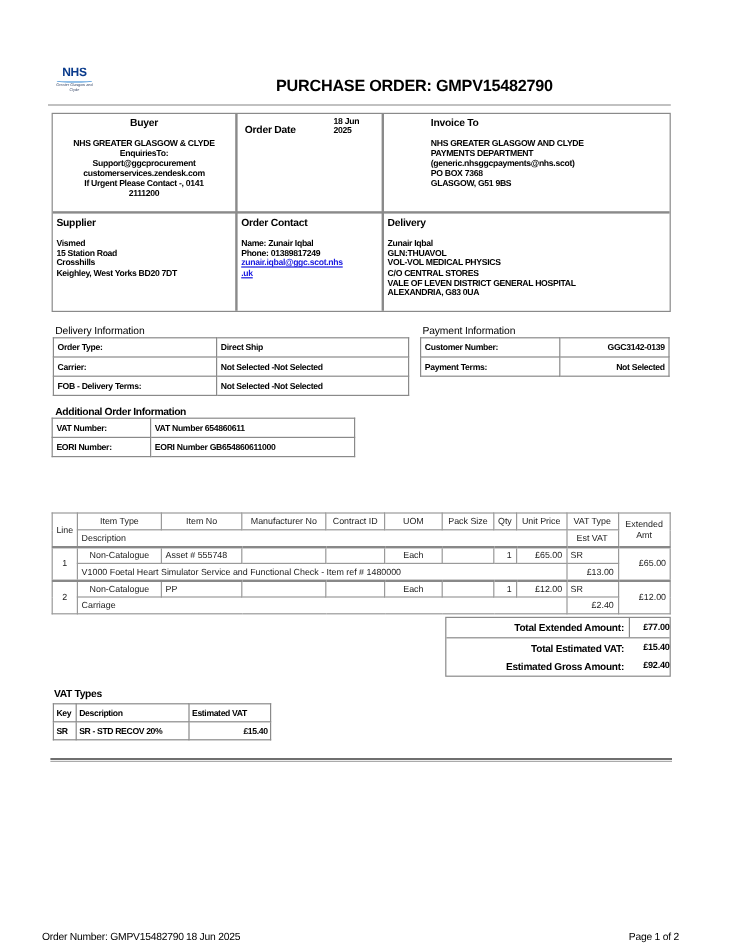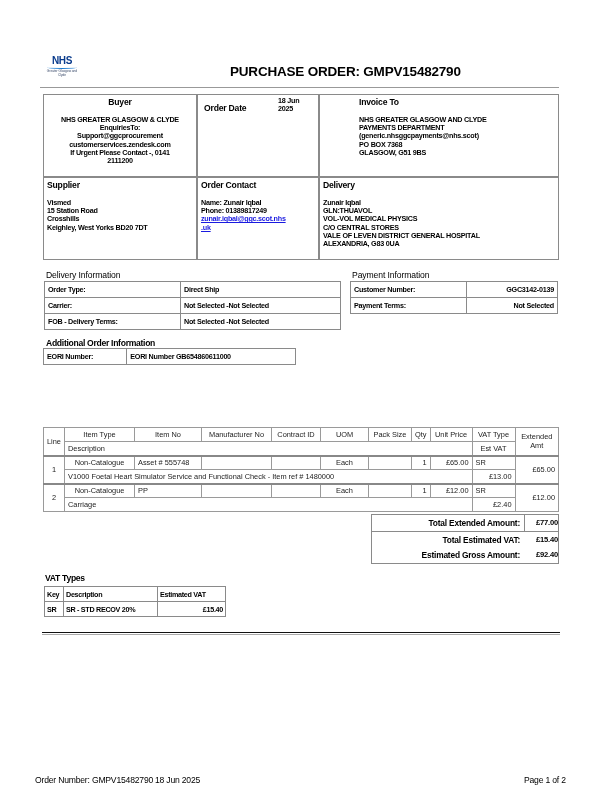--- a/index.html
+++ b/index.html
@@ -144,20 +144,24 @@
   <tr>
     <td>Payment Terms:</td>
     <td style="text-align:right;">Not Selected</td>
   </tr>
 </tbody>
   </table>
 
 <div class="abs sect bold" style="left:46px;top:338px;letter-spacing:-0.3px;">Additional Order Information</div>
 <table class="abs info" style="left:43px;top:348px;width:253px;">
   <tbody>
+      <tr>
+    <td style="width:82px;">VAT Number:</td>
+    <td>VAT Number 654860611</td>
+  </tr>
   <tr>
     <td>EORI Number:</td>
     <td>EORI Number GB654860611000</td>
   </tr>
 </tbody>
   </table>
 
 <table class="abs lines">
   <tbody>
       <tr>

